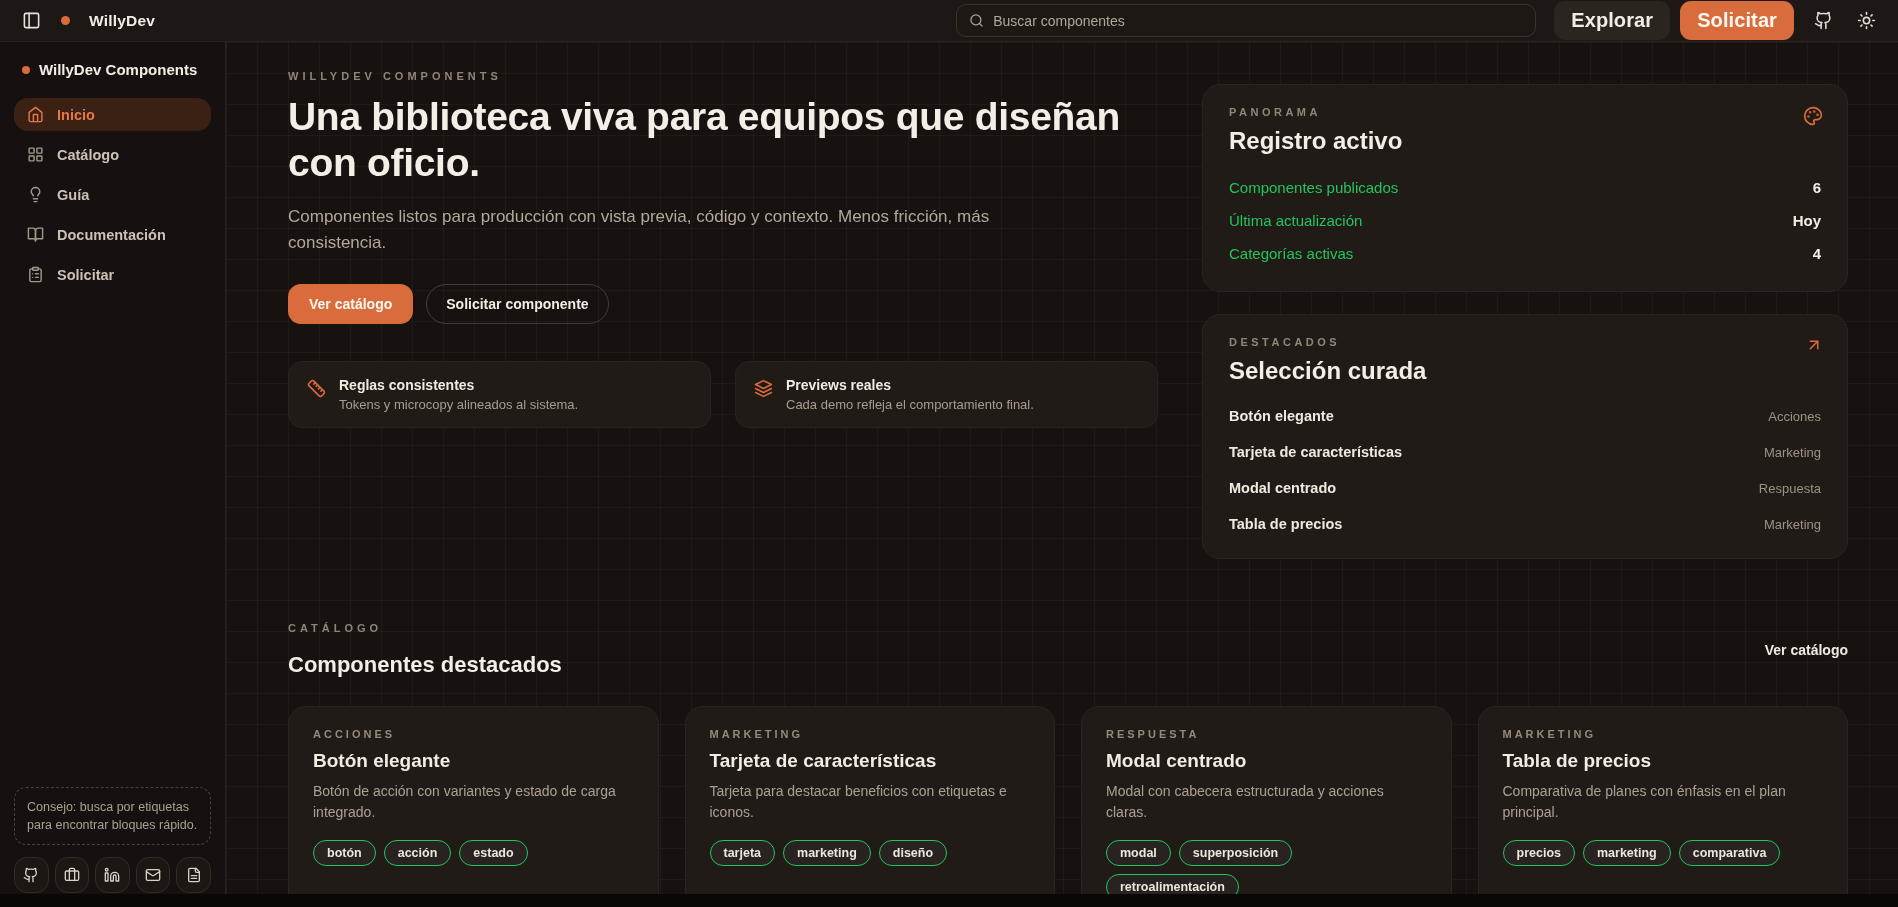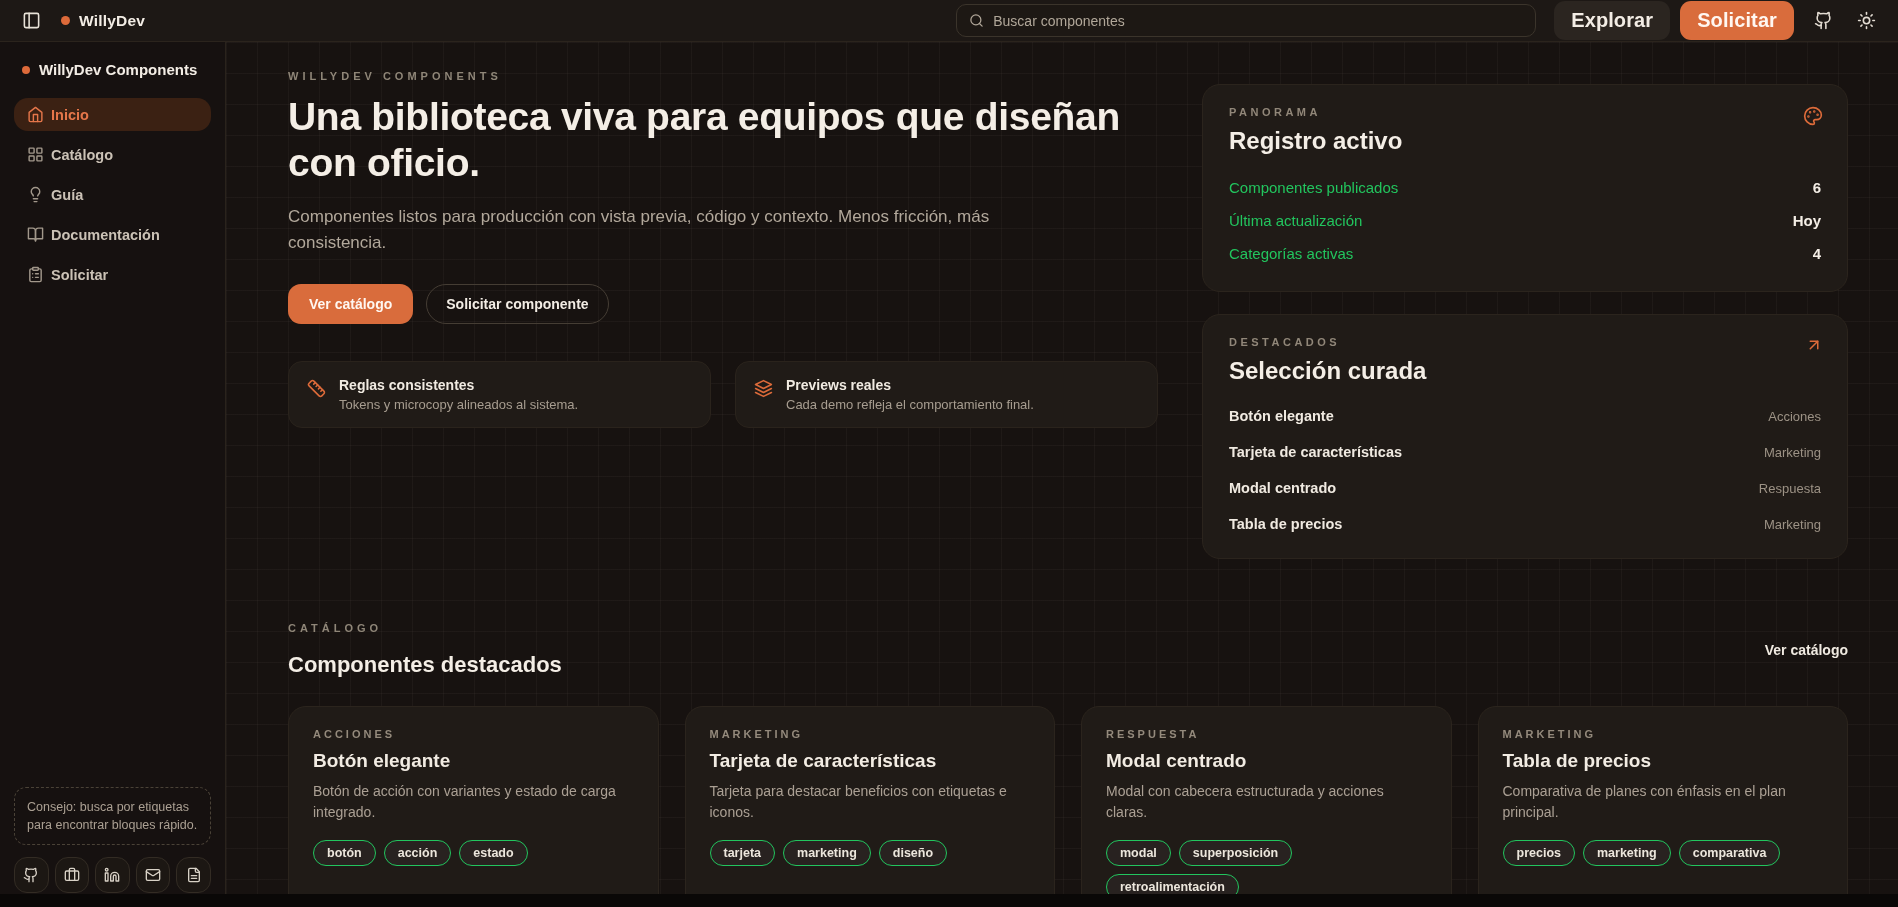--- a/index.html
+++ b/index.html
@@ -14,21 +14,21 @@
   
   .topbar {
     height:42px; flex:0 0 42px; background:#1d1815;
     border-bottom:1px solid #2b241d;
     display:flex; align-items:center; padding:0 18px; gap:10px;
   }
   .icon-ghost-btn {
     background:none; border:none; color:#e8e2d8; cursor:pointer;
     display:flex; align-items:center; justify-content:center; padding:4px;
   }
-  .brand { display:flex; align-items:center; gap:9px; margin-left:6px; cursor:pointer; }
+  .brand { display:flex; align-items:center; gap:19px; margin-left:6px; cursor:pointer; }
   .dot { width:9px; height:9px; border-radius:50%; background:#dd6a3a; }
   .brand-name { font-size:15.5px; font-weight:700; color:#f3ede5; letter-spacing:.2px; }
   .search {
     margin-left:auto; width:580px; height:33px; border:1px solid #3b342b;
     border-radius:10px; background:#1d1814; display:flex; align-items:center;
     gap:9px; padding:0 12px; color:#b1a799;
   }
   .search input {
     flex:1; background:transparent; border:none; outline:none;
     font-family:inherit; font-size:14px; color:#e8e2d8;
@@ -49,21 +49,21 @@
   .sidebar {
     width:226px; flex:0 0 226px; background:#161110;
     border-right:1px solid #2a231c;
     display:flex; flex-direction:column; padding:14px; 
   }
   .side-head { display:flex; align-items:center; gap:9px; padding:5px 8px 4px; }
   .side-head .dot { width:8px; height:8px; }
   .side-title { font-size:15px; font-weight:700; color:#f3ede5; }
   .nav { margin-top:16px; display:flex; flex-direction:column; gap:7px; }
   .nav-item {
-    display:flex; align-items:center; gap:7px; padding:8px 13px;
+    display:flex; align-items:center; gap:13px; padding:8px 13px;
     border-radius:14px; color:#cbc2b6; font-size:14.5px; font-weight:600;
     cursor:pointer;
   }
   .nav-item .nv-ic { color:#a2988b; }
   .nav-item.active { background:#3b2113; color:#e5764a; }
   .nav-item.active .nv-ic { color:#e5764a; }
   .side-spacer { flex:1; }
   .tip {
     border:1px dashed #4a4237; border-radius:12px; padding:10px 12px;
     font-size:12.5px; line-height:1.45; color:#aba093;

